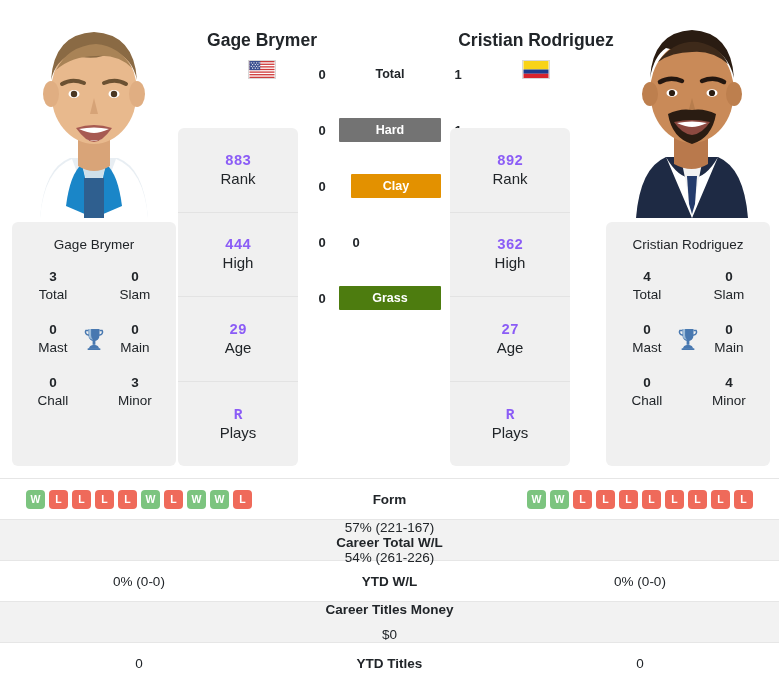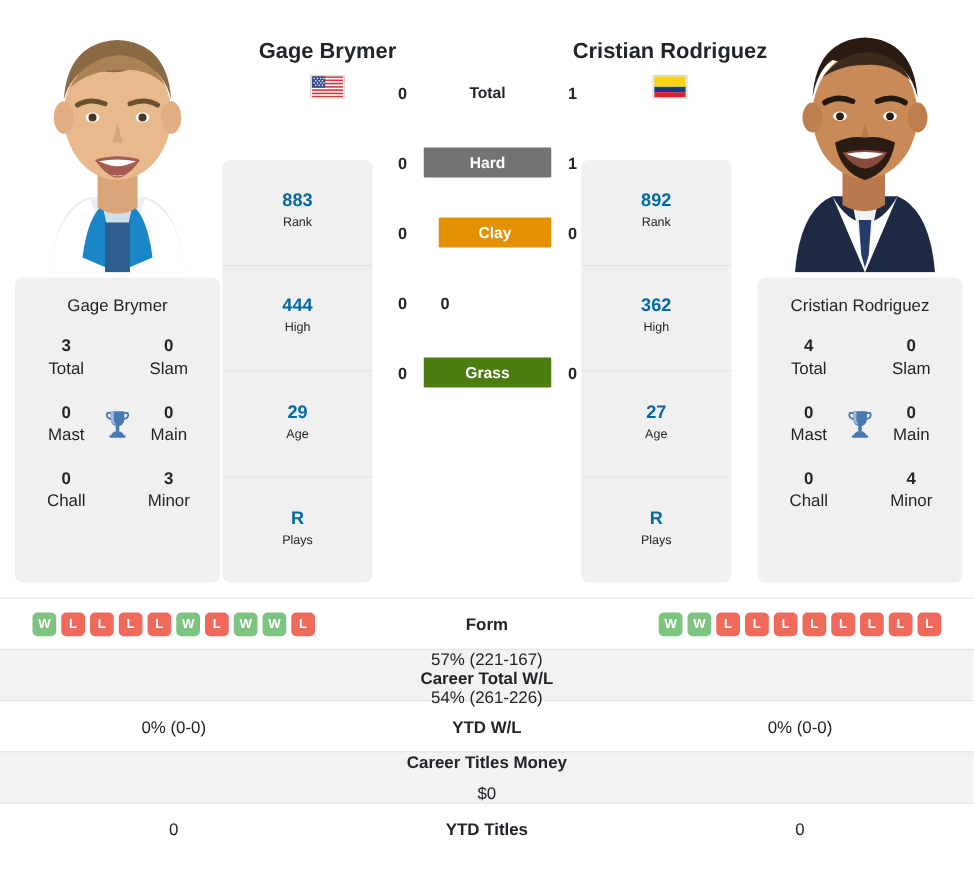--- a/index.html
+++ b/index.html
@@ -92,35 +92,35 @@
   }
   .sbadge.total { color: #212529; background: transparent; font-weight: 600; font-size: 12.5px; }
 
   
   .card {
     position: absolute;
     background: #f0f0f0;
     border-radius: 6px;
   }
   .card.rank-left  { left: 178px; top: 128px; width: 120px; height: 338px; }
-  .card.rank-right { left: 465px; top: 128px; width: 120px; height: 338px; }
+  .card.rank-right { left: 450px; top: 128px; width: 120px; height: 338px; }
   .card.title-left  { left: 12px;  top: 222px; width: 164px; height: 244px; }
   .card.title-right { left: 606px; top: 222px; width: 164px; height: 244px; }
 
   .cell {
     height: 84.5px;
     display: flex;
     flex-direction: column;
     align-items: center;
     justify-content: center;
     border-bottom: 1px solid #e3e3e3;
   }
   .cell:last-child { border-bottom: none; }
-  .cell .v { font-size: 14.5px; font-weight: 700; line-height: 18px; color: #0369a1; }
-  .cell .k { font-size: 10px; font-weight: 400; line-height: 18px; color: #212529; }
+  .cell .v { font-size: 14.5px; font-weight: 700; line-height: 18px; color: #8b5cf6; font-family: Liberation Mono, monospace; }
+  .cell .k { font-size: 15px; font-weight: 400; line-height: 18px; color: #212529; }
 
   
   .tcard-name {
     text-align: center;
     font-size: 13.5px;
     line-height: 18px;
     padding-top: 14px;
     color: #212529;
     white-space: nowrap;
   }

